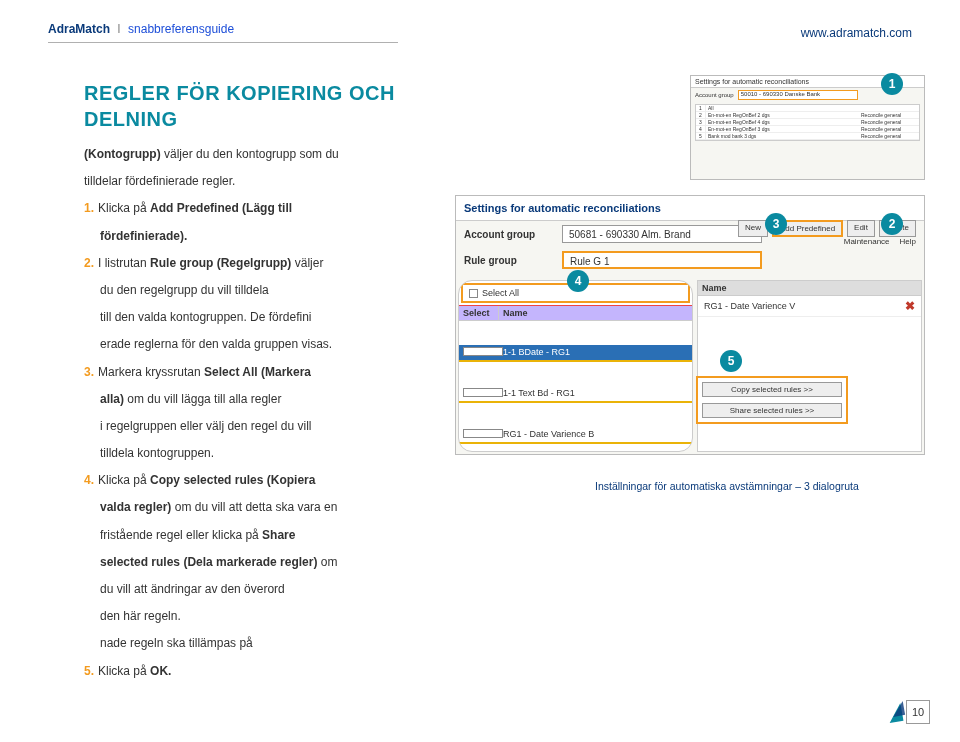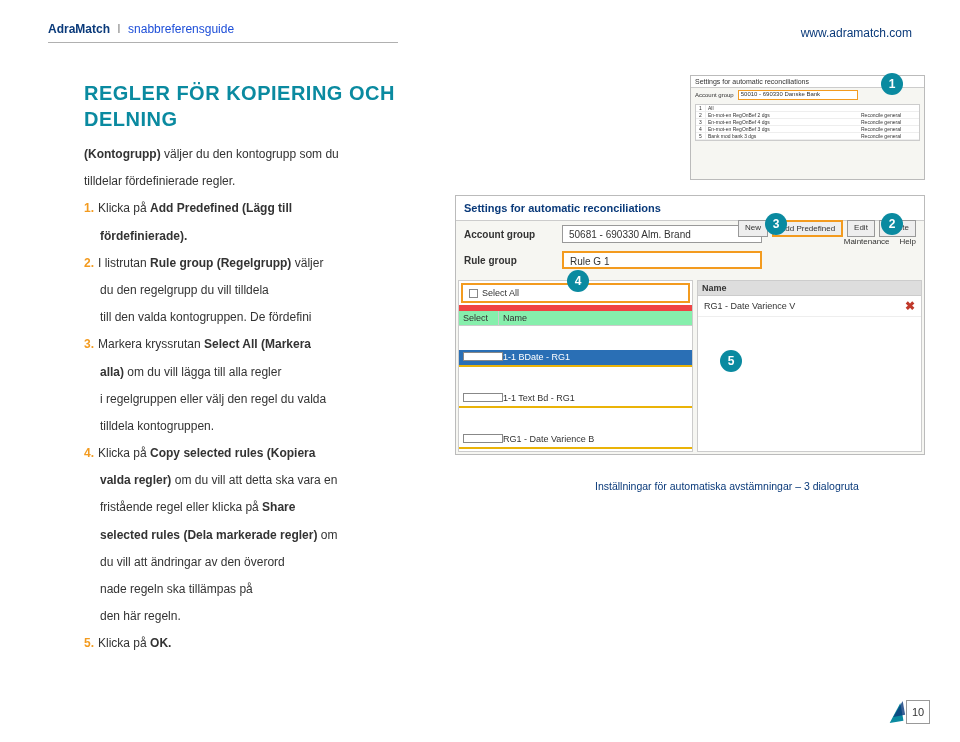--- a/index.html
+++ b/index.html
@@ -133,31 +133,31 @@
     top: 82px; left: 0; right: 0; bottom: 0;
   }
   .pane {
     flex: 1;
     border: 1px solid #ccc;
     background: #fff;
     margin: 2px;
     font-size: 9px;
     overflow: hidden;
   }
-  .pane-left { flex: 0 0 235px; }
+  .pane-left { flex: 0 0 235px; border-radius: 14px; }
   .pane-left .selall {
     padding: 3px 6px;
     border: 2px solid #f39b1f;
     margin: 2px;
     display:flex; align-items:center; gap:4px;
     font-size: 9px;
   }
   .pane-left .thead {
-    display:flex; background:#86efac; font-weight:normal;
-    border-top:6px solid #ef4444; border-bottom:1px solid #ccc;
+    display:flex; background:#c4b5fd; font-weight:bold;
+    border-top:1px solid #ef4444; border-bottom:1px solid #ccc;
   }
   .pane-left .thead span:first-child { width:40px; padding:2px 4px; border-right:1px solid #ccc;}
   .pane-left .thead span:last-child { flex:1; padding:2px 4px;}
   .pane-left .trow { display:flex; border-bottom:2px solid #eab308;margin-top:24px; }
   .pane-left .trow span:first-child { width:40px; padding:2px 4px; }
   .pane-left .trow span:last-child { flex:1; padding:2px 4px;}
   .pane-left .trow.hl { background:#2a6fb5; color:#fff; }
   .cb { display:inline-block; width:9px; height:9px; border:1px solid #888; background:#fff; }
 
   .pane-right .thead2 {
@@ -245,33 +245,34 @@
   <h1>REGLER FÖR KOPIERING OCH DELNING</h1>
   <p><span class="b">(Kontogrupp)</span> <span>väljer du den kontogrupp som du</span></p>
   <p>tilldelar fördefinierade regler.</p>
 
   <p><span class="num">1.</span><span>Klicka på </span><span class="b">Add Predefined (Lägg till</span></p>
   <p style="padding-left:16px"><span class="b">fördefinierade).</span></p>
 
   <p><span class="num">2.</span><span>I listrutan </span><span class="b">Rule group (Regelgrupp)</span><span> väljer</span></p>
   <p style="padding-left:16px">du den regelgrupp du vill tilldela</p>
   <p style="padding-left:16px"><span>till den valda kontogruppen. </span><span>De fördefini</span></p>
+  <p style="padding-left:16px">erade reglerna för den valda gruppen visas.</p>
 
   <p><span class="num">3.</span><span>Markera kryssrutan </span><span class="b">Select All (Markera</span></p>
   <p style="padding-left:16px"><span class="b">alla)</span><span> om du vill lägga till alla regler</span></p>
-  <p style="padding-left:16px">i regelgruppen eller välj den regel du valda</p>
+  <p style="padding-left:16px">i regelgruppen eller välj den regel du vill</p>
   <p style="padding-left:16px">tilldela kontogruppen.</p>
 
   <p><span class="num">4.</span><span>Klicka på </span><span class="b">Copy selected rules (Kopiera</span></p>
   <p style="padding-left:16px"><span class="b">valda regler)</span><span> om du vill att detta ska vara en</span></p>
   <p style="padding-left:16px"><span>fristående regel eller klicka på </span><span class="b">Share</span></p>
   <p style="padding-left:16px"><span class="b">selected rules (Dela markerade regler)</span><span> om</span></p>
   <p style="padding-left:16px">du vill att ändringar av den överord</p>
+  <p style="padding-left:16px">den här regeln.</p>
   <p style="padding-left:16px">nade regeln ska tillämpas på</p>
-  <p style="padding-left:16px">den här regeln.</p>
 
   <p><span class="num">5.</span><span>Klicka på </span><span class="b">OK.</span></p>
 </div>
 
 <div class="figure-area">
 
   <div class="mini-shot">
     <div class="mtitle">Settings for automatic reconciliations</div>
     <div class="macc">
       <span>Account group</span>
@@ -359,20 +360,24 @@
       </div>
       <div class="pane pane-right">
         <div class="thead2">Name</div>
         <div class="rrow">
           <span>RG1 - Date Varience V</span>
           <span class="del-x">✖</span>
         </div>
       </div>
     </div>
 
+    <div class="copy-btns">
+      <span class="mini-btn">Copy selected rules &gt;&gt;</span>
+      <span class="mini-btn">Share selected rules &gt;&gt;</span>
+    </div>
   </div>
 
   <div class="bubble" style="top:-2px; right:22px;">1</div>
   <div class="bubble" style="top:138px; right:22px;">2</div>
   <div class="bubble" style="top:138px; left:310px;">3</div>
   <div class="bubble" style="top:195px; left:112px;">4</div>
   <div class="bubble" style="top:275px; left:265px;">5</div>
 
   <div class="caption">Inställningar för automatiska avstämningar – 3 dialogruta</div>
 </div>

